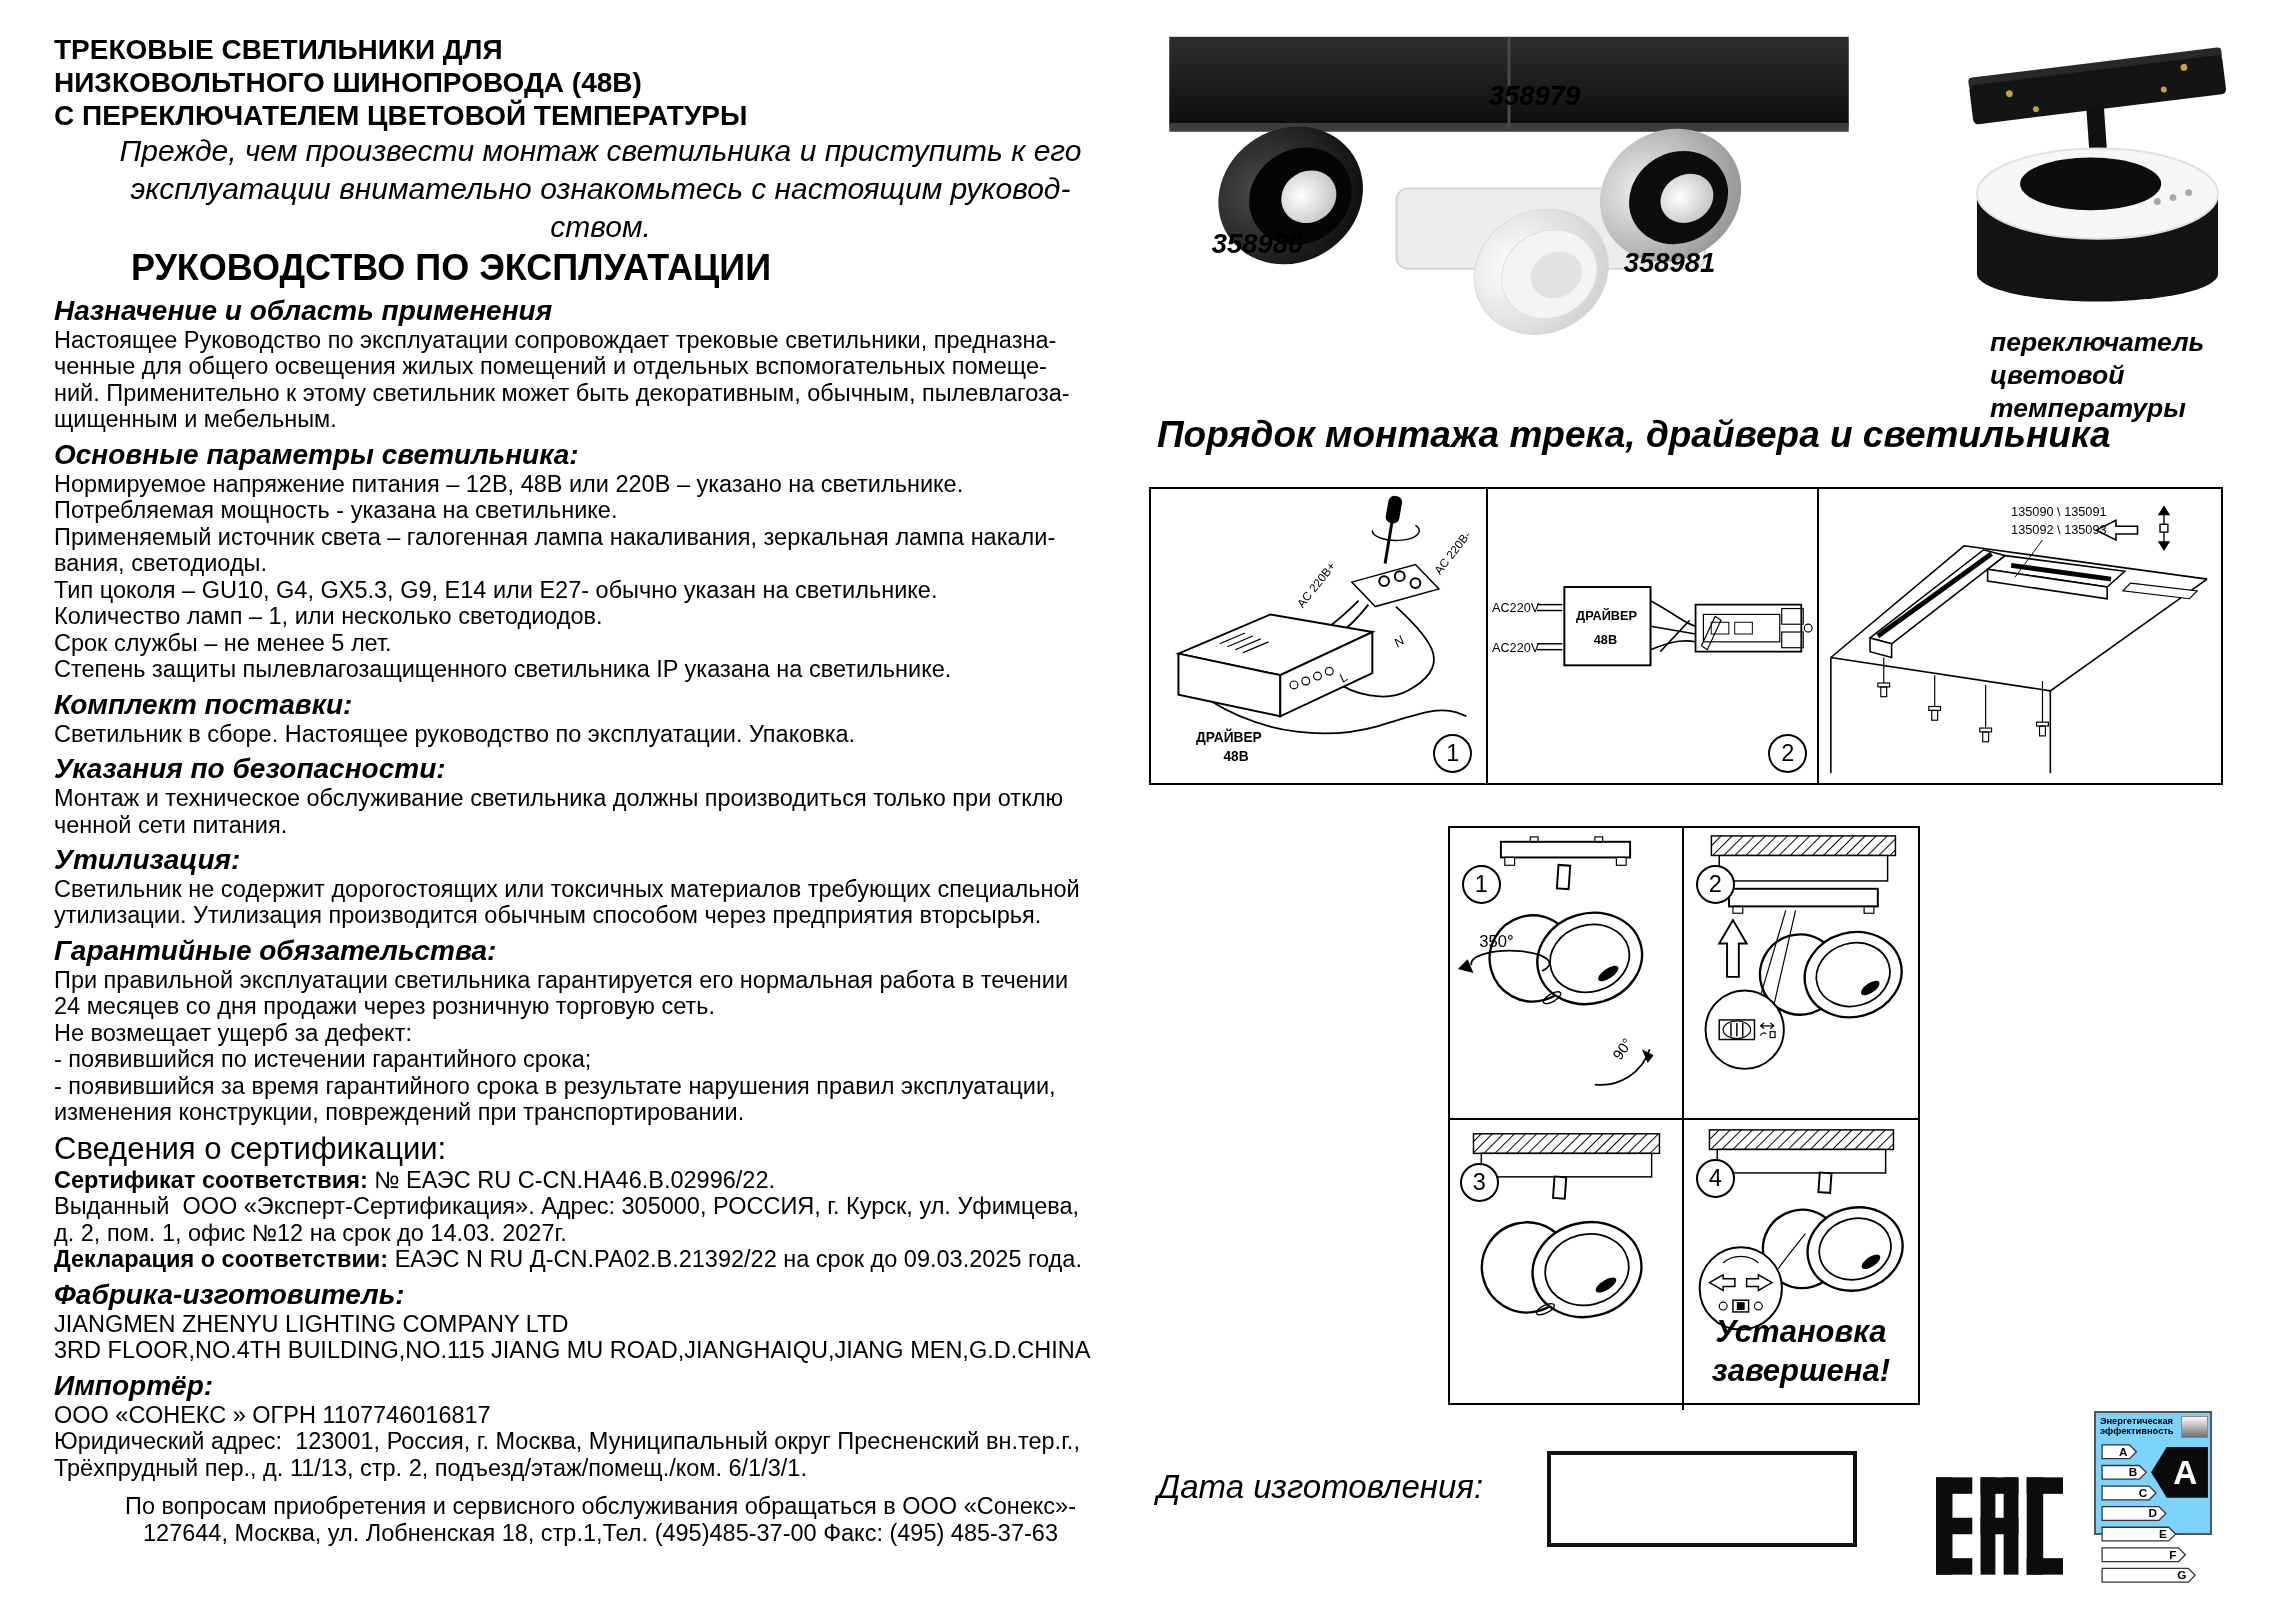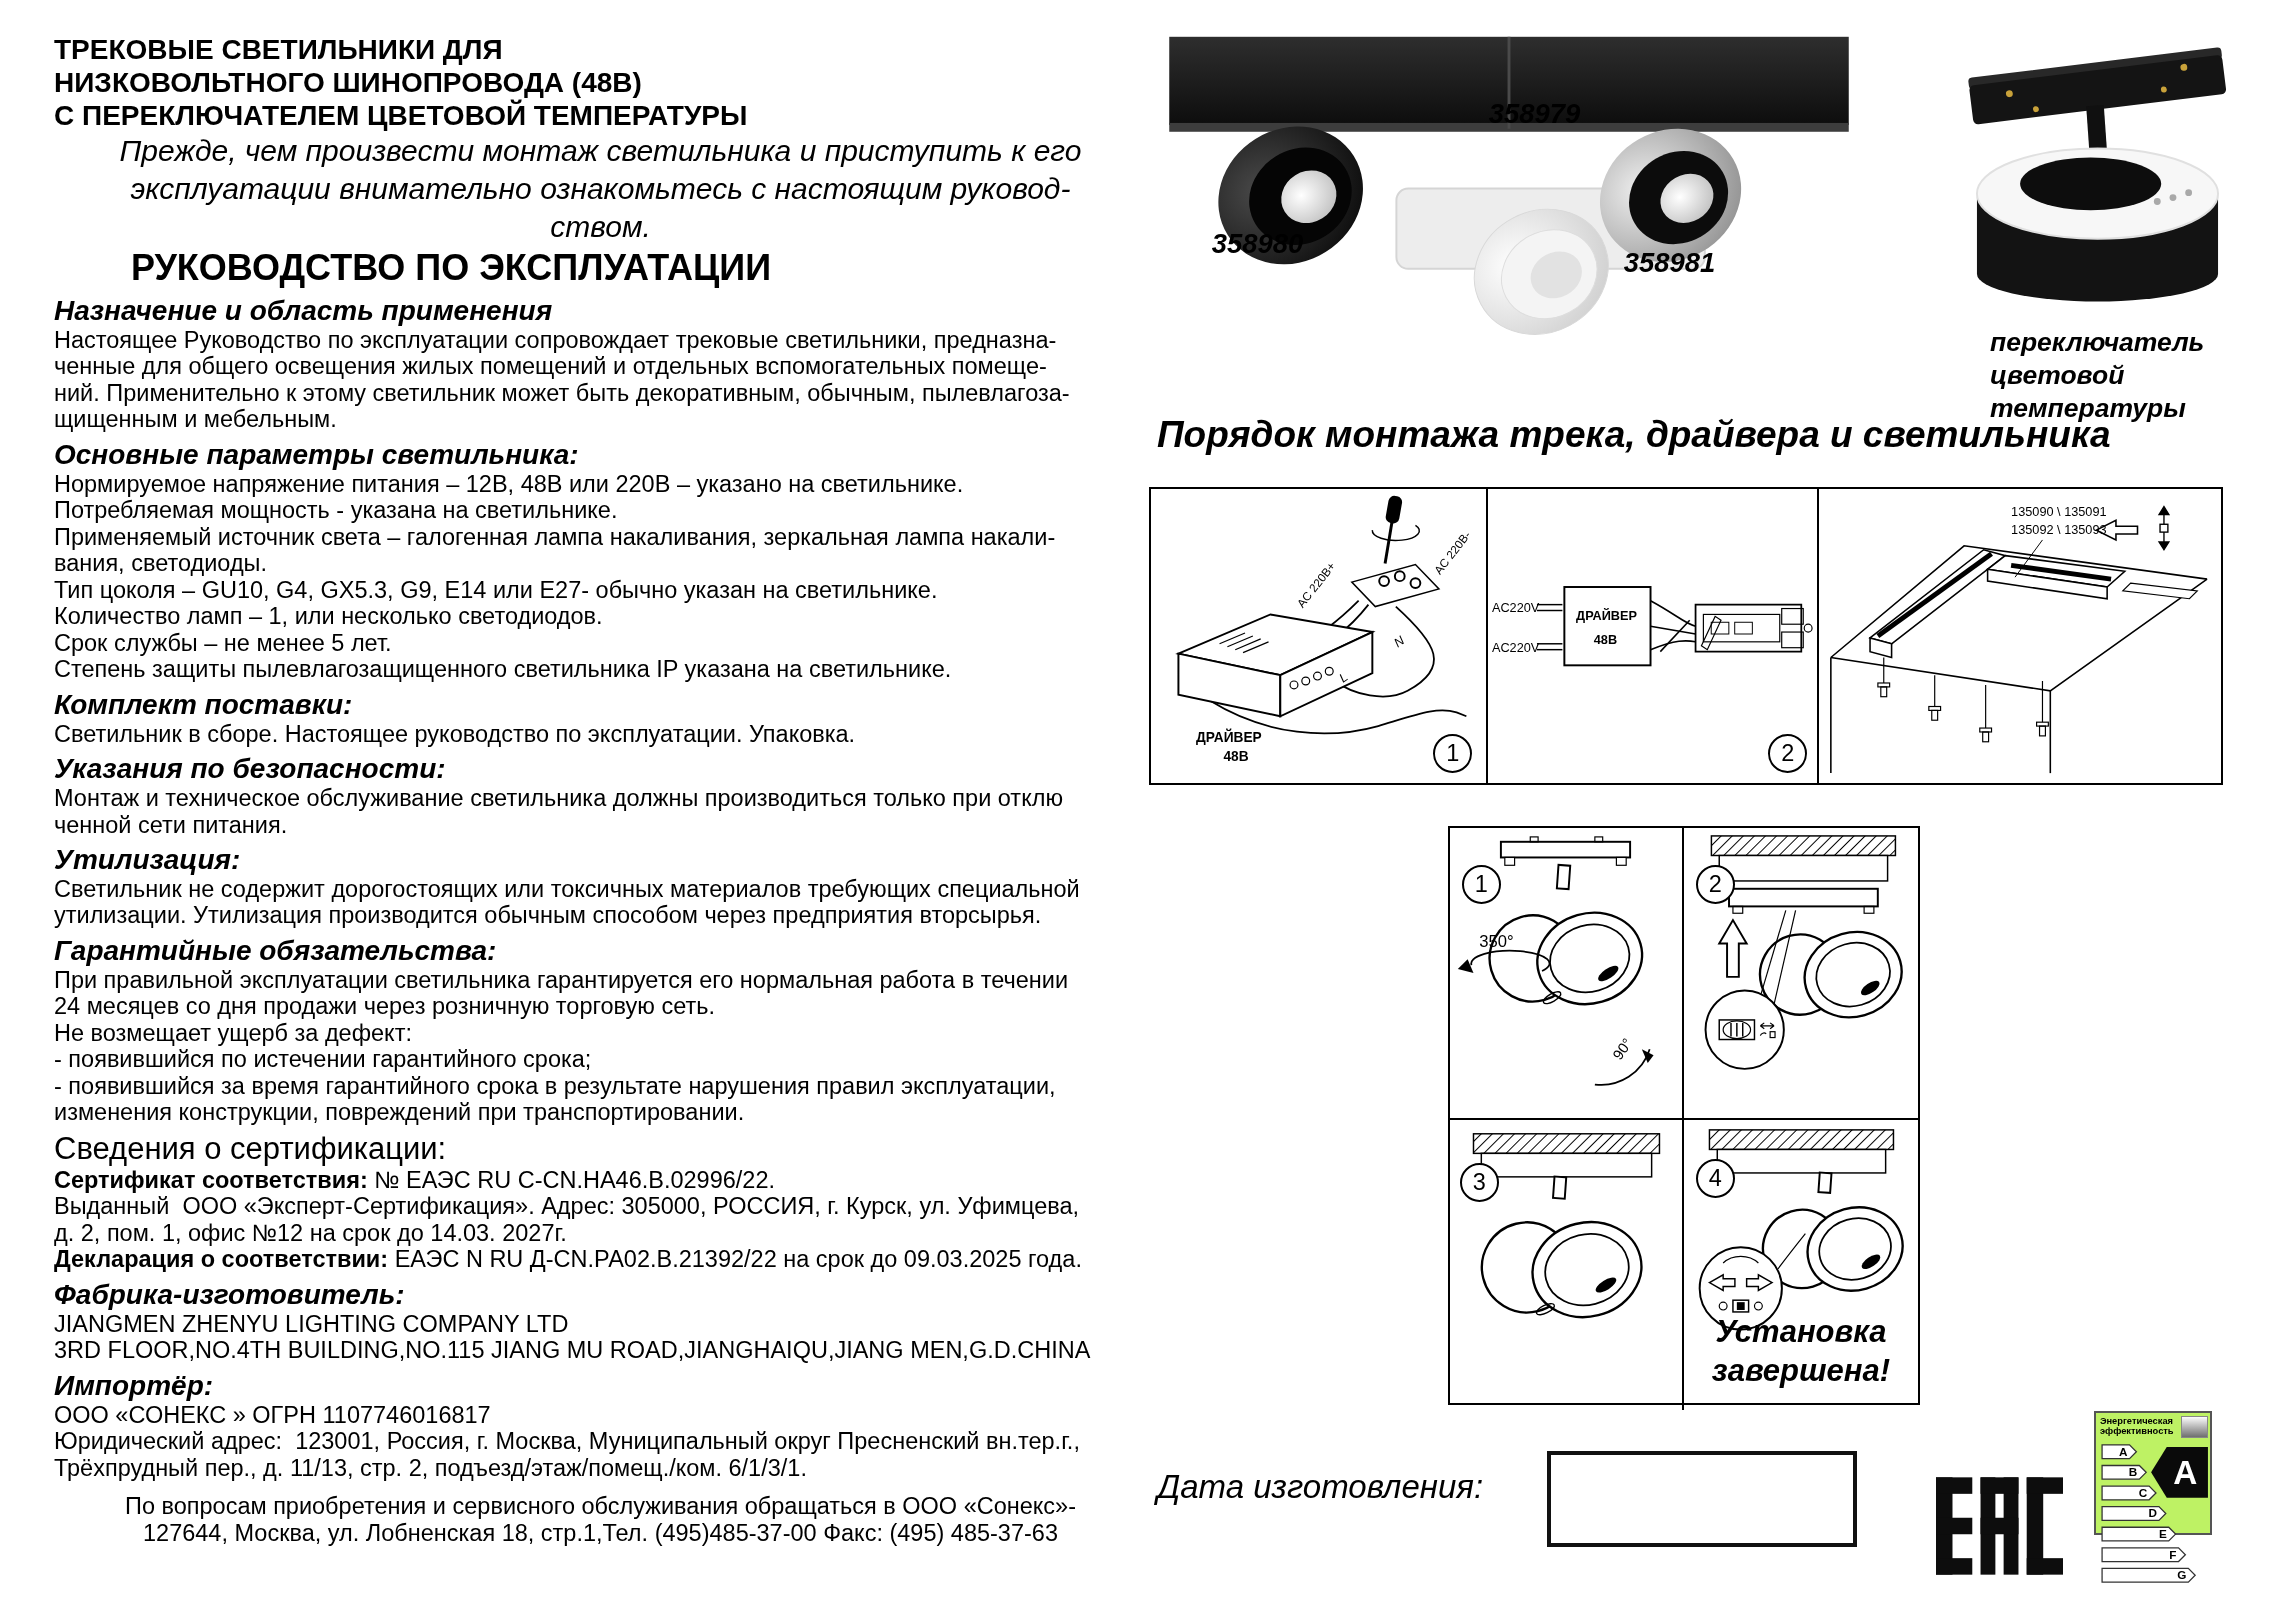--- a/index.html
+++ b/index.html
@@ -40,21 +40,21 @@
   .gcell { position:relative; }
   .gc1 { border-right:2px solid #000; border-bottom:2px solid #000; }
   .gc2 { border-bottom:2px solid #000; }
   .gc3 { border-right:2px solid #000; }
   .done-text { position:absolute; left:0; right:0; top:192px; text-align:center;
                font-weight:bold; font-style:italic; font-size:31px; line-height:39px; }
 
   .date-label { font-style:italic; font-size:33px; }
   .stamp { left:1547px; top:1451px; width:302px; height:88px; border:4.9px solid #111; }
   .energy { left:2094px; top:1411px; width:118px; height:124px; border:2px solid #555;
-            background:#bef264; box-sizing:border-box; padding:2.9px 2px 2px 3.9px; }
+            background:#7dd3fc; box-sizing:border-box; padding:2.9px 2px 2px 3.9px; }
   .energy-head { display:flex; justify-content:space-between; align-items:flex-start; }
   .energy-title { font-size:9.3px; font-weight:bold; line-height:10.3px; }
   .energy-grad { width:25.5px; height:20.6px; border:1px solid #888; background:linear-gradient(#fdfdfd,#6f6f6f); }
 
   svg text { font-family:"Liberation Sans", sans-serif; }
 </style>
 </head>
 <body>
 
 <div class="abs left-col">
@@ -163,21 +163,21 @@
     <ellipse rx="70" ry="62" fill="url(#gWhiteBody)" stroke="#d8d8d8"></ellipse>
     <ellipse cx="6" cy="6" rx="50" ry="44" fill="#f4f4f4" stroke="#dddddd"></ellipse>
     <ellipse cx="12" cy="10" rx="27" ry="23" fill="#e2e2e2"></ellipse>
   </g>
   <g transform="translate(520,172) rotate(-30)">
     <ellipse rx="74" ry="66" fill="url(#gSilver)"></ellipse>
     <ellipse cx="6" cy="6" rx="52" ry="46" fill="#0c0c0c"></ellipse>
     <ellipse cx="13" cy="11" rx="28" ry="24" fill="url(#gLens)"></ellipse>
   </g>
 </svg>
-<div class="abs label-art" style="left:1456px; top:98px; width:157px;">358979</div>
+<div class="abs label-art" style="left:1456px; top:80px; width:157px;">358979</div>
 <div class="abs label-art" style="left:1174px; top:228px; width:167px;">358980</div>
 <div class="abs label-art" style="left:1586px; top:247px; width:167px;">358981</div>
 
 <svg class="abs" style="left:1916px; top:29px;" width="363" height="294" viewBox="0 0 370 300">
   <g transform="rotate(-7 185 60)">
     <rect x="55" y="34" width="260" height="12" rx="4" fill="#282828"></rect>
     <rect x="55" y="42" width="260" height="40" rx="5" fill="#141414"></rect>
     <circle cx="95" cy="55" r="3.5" fill="#c9a23a"></circle>
       <circle cx="275" cy="50" r="3.5" fill="#c9a23a"></circle>
     <circle cx="120" cy="74" r="3" fill="#c9a23a"></circle>

